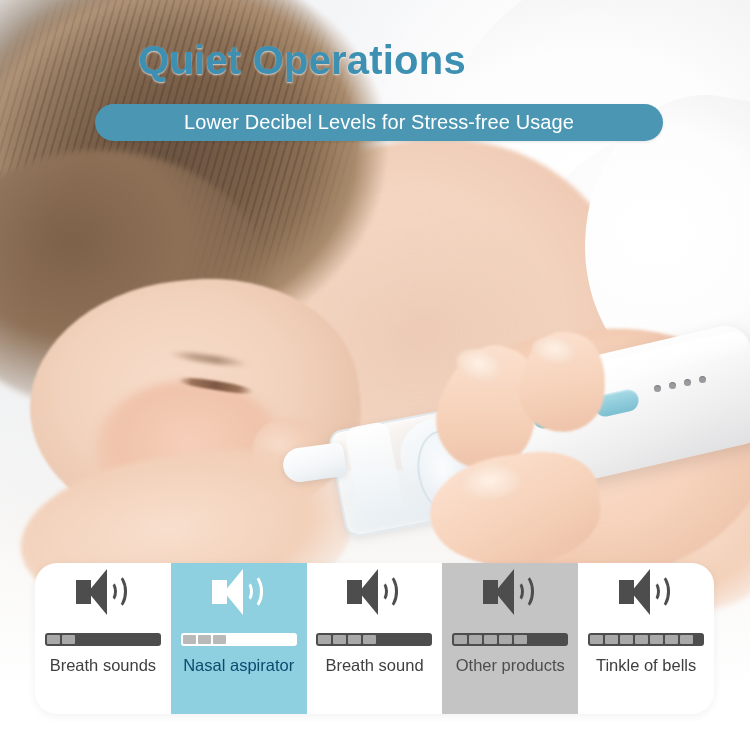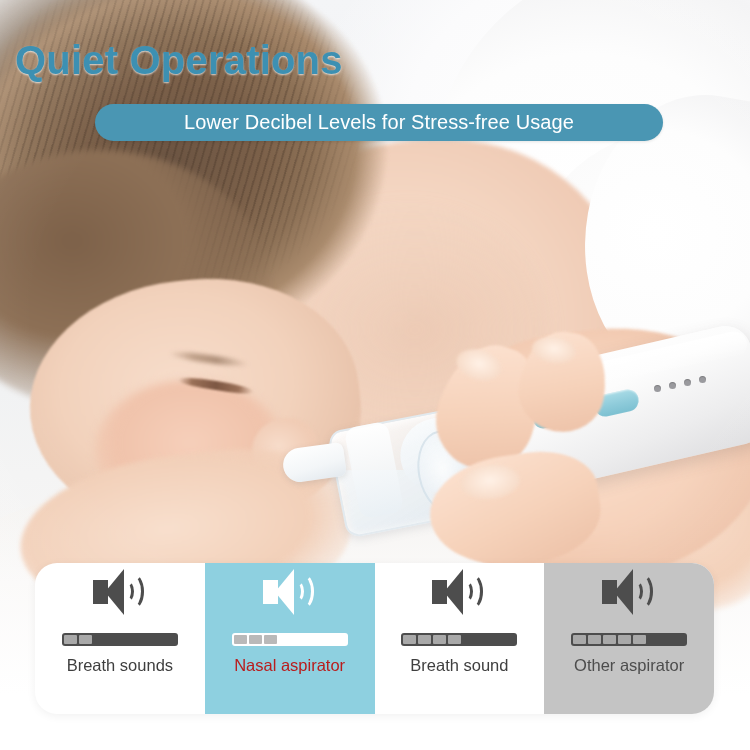--- a/index.html
+++ b/index.html
@@ -231,22 +231,22 @@
 
   
   .photo-soften {
     position:absolute; inset:0;
     background:radial-gradient(ellipse 620px 520px at 50% 42%, rgba(255,255,255,0) 55%, rgba(255,255,255,.18) 100%);
     pointer-events:none;
   }
 
   
   #headline {
-    position:absolute; left:15px; top:38px; width:604px;
-    text-align:left;
+    position:absolute; left:0; top:38px; width:604px;
+    text-align:center;
     font-size:40px; font-weight:bold; letter-spacing:.2px;
     color:#3d90b2;
     text-shadow:0 1px 2px rgba(255,255,255,.75);
   }
   #subtitle-pill {
     position:absolute; left:95px; top:104px; width:568px; height:37px;
     background:#4a96b3;
     border-radius:20px;
     display:flex; align-items:center; justify-content:center;
     box-shadow:0 1px 3px rgba(0,0,0,.10);
@@ -310,21 +310,21 @@
   .highlight .meter { background:#ffffff; }
   .seg { width:13px; height:9px; background:#a9a9a9; border-radius:1px; flex:0 0 auto; }
   .highlight .seg { background:#b9b9b9; }
 
   .sound-label {
     margin-top:10px;
     font-size:16.5px;
     color:#3f3f3f;
     white-space:nowrap;
   }
-  .highlight .sound-label { color:#b91c1c; }
+  .highlight .sound-label { color:#0c4a6e; }
   .gray .sound-label { color:#4d4d4d; }
 </style>
 </head>
 <body>
 
 <div id="photo">
   <div class="bg-base"></div>
   <div class="pillow"></div>
   <div class="pillow2"></div>
   <div class="back"></div>
@@ -426,15 +426,33 @@
         <div class="wave w1"></div>
         <div class="wave w2"></div>
       </div>
       <div class="meter">
         <div class="seg"></div>
         <div class="seg"></div>
         <div class="seg"></div>
         <div class="seg"></div>
         <div class="seg"></div>
       </div>
-      <div class="sound-label">Other aspirator</div>
+      <div class="sound-label">Other products</div>
+    </div>
+    <div class="sound-col">
+      <div class="spk">
+        <div class="body"></div>
+        <div class="cone"></div>
+        <div class="wave w1"></div>
+        <div class="wave w2"></div>
+      </div>
+      <div class="meter">
+        <div class="seg"></div>
+        <div class="seg"></div>
+        <div class="seg"></div>
+        <div class="seg"></div>
+        <div class="seg"></div>
+        <div class="seg"></div>
+        <div class="seg"></div>
+      </div>
+      <div class="sound-label">Tinkle of bells</div>
     </div>
   </div>
 
 </body></html>

